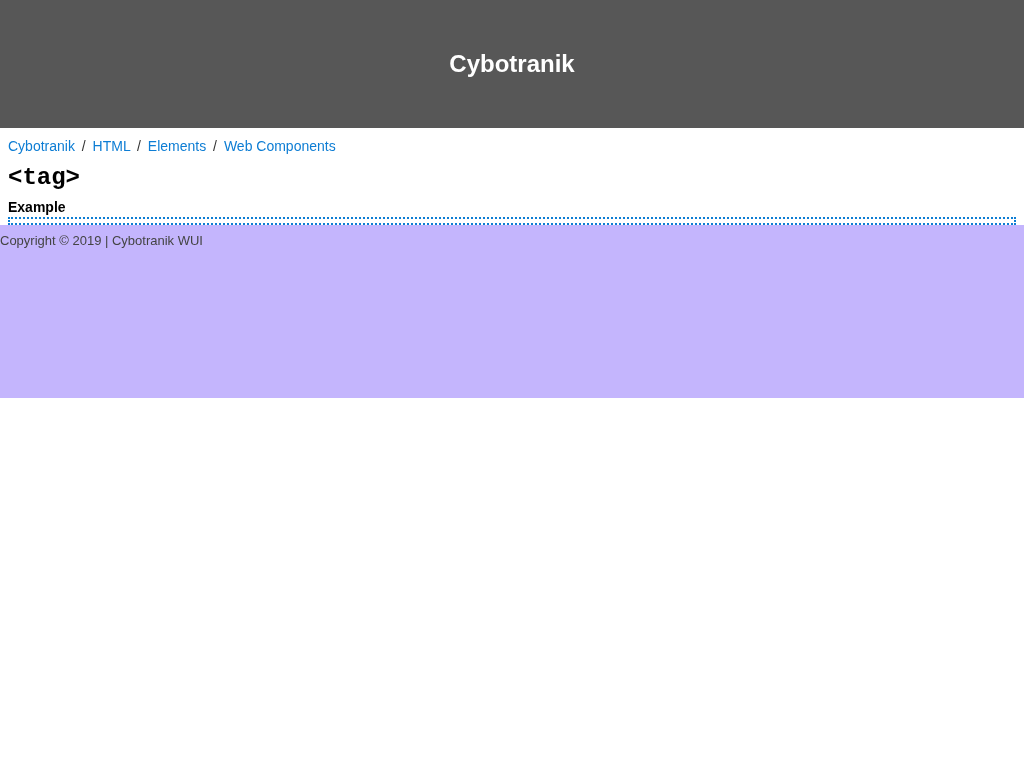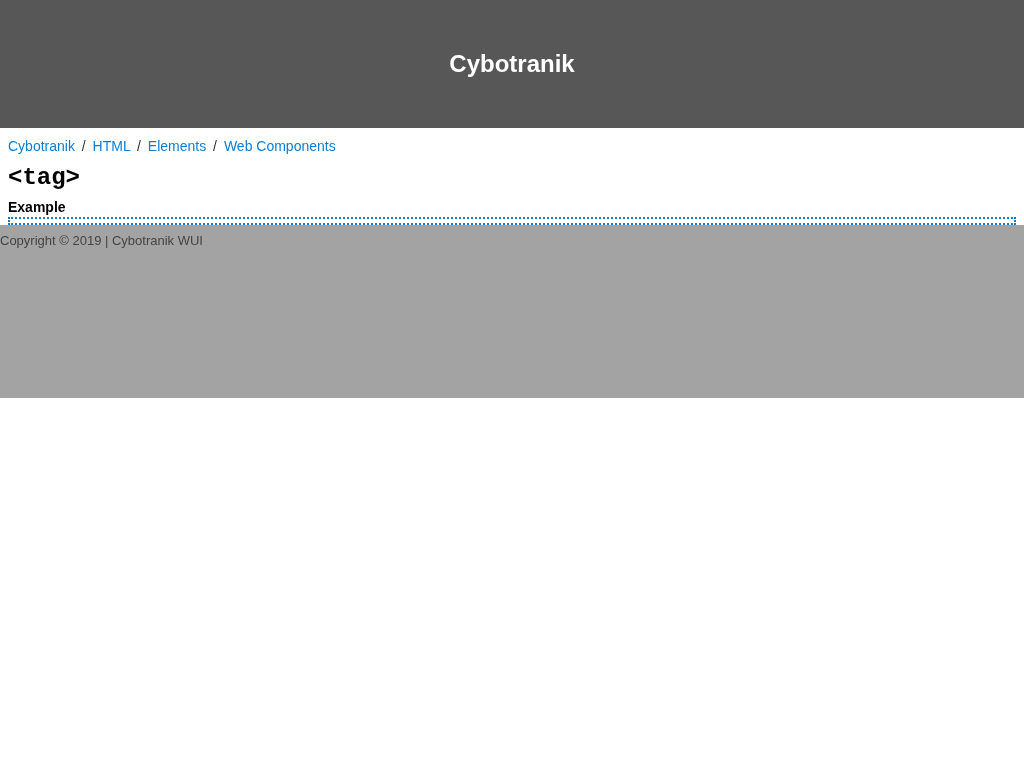--- a/index.html
+++ b/index.html
@@ -83,21 +83,21 @@
     }
     
     .example-block {
       border: 2px dotted #0d7dd4;
       width: 100%;
       height: 8px;
       margin-bottom: 0;
     }
     
     .footer {
-      background-color: #a3a3a3;
+      background-color: #c4b5fd;
       padding: 8px 0 150px 0;
       font-size: 13px;
       color: #444;
     }
   </style>
 </head>
 <body>
 
 <header class="header">
   <h1>Cybotranik</h1>

